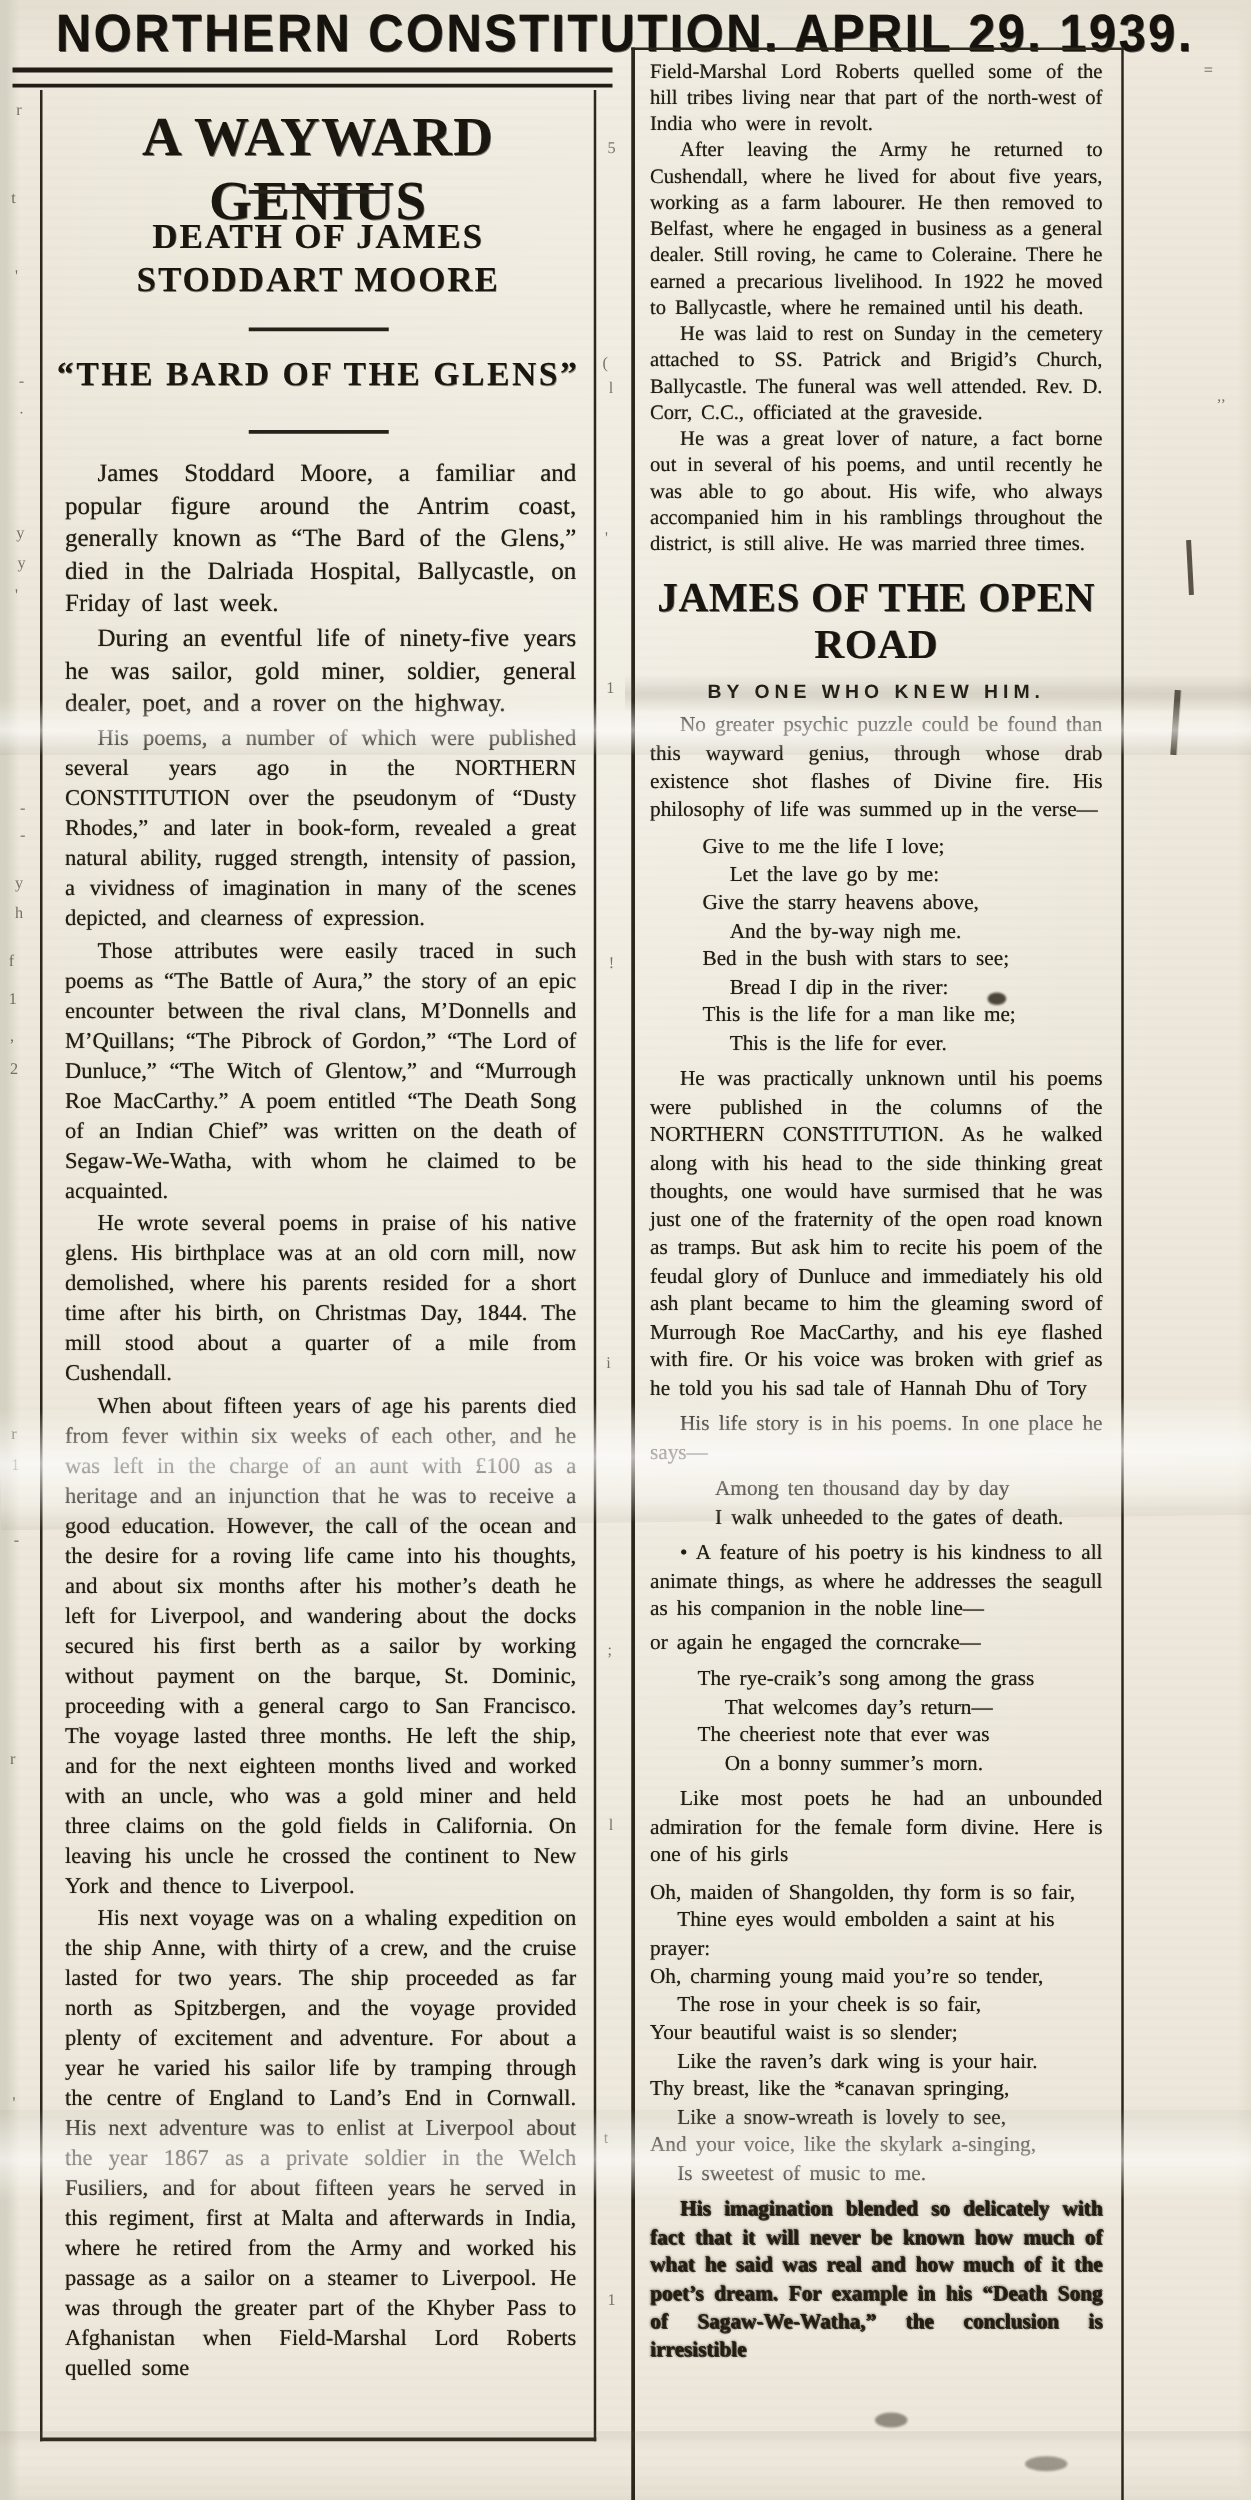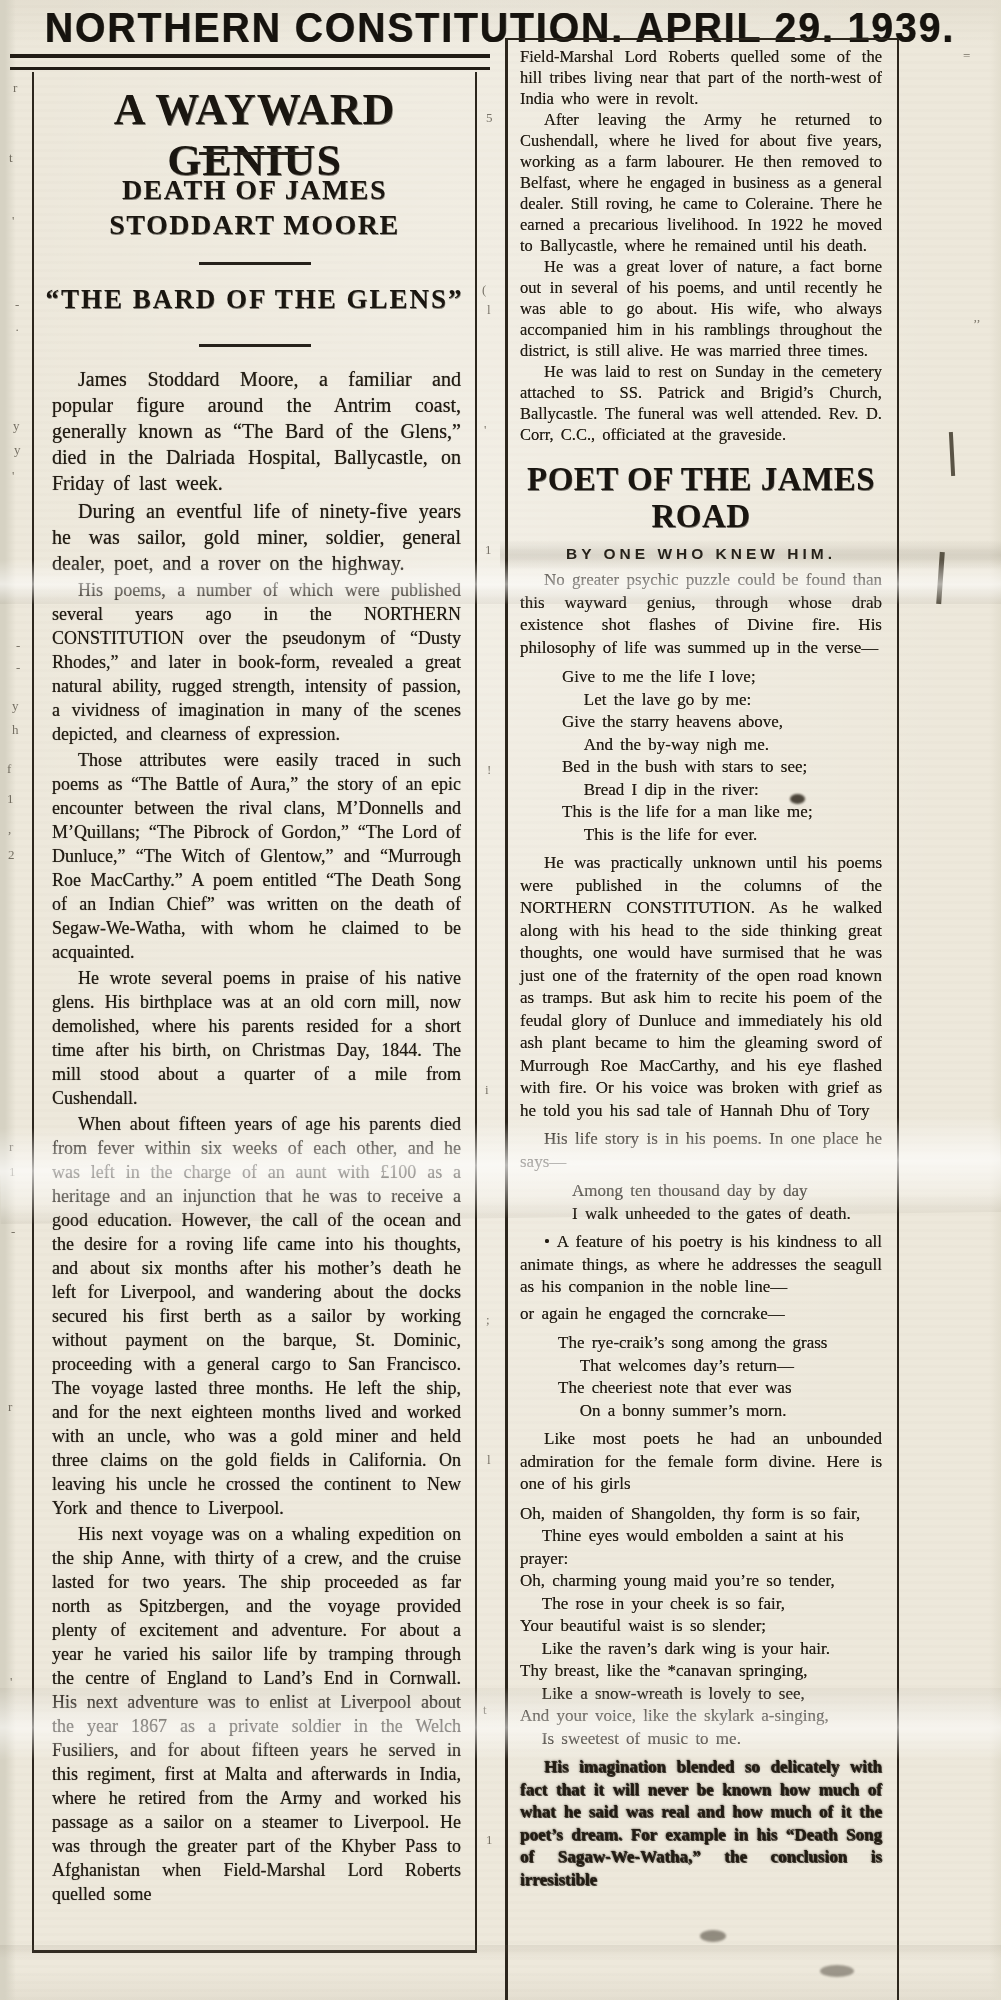--- a/index.html
+++ b/index.html
@@ -110,24 +110,24 @@
       <p class="para">He wrote several poems in praise of his native glens. His birthplace was at an old corn mill, now demolished, where his parents resided for a short time after his birth, on Christmas Day, 1844. The mill stood about a quarter of a mile from Cushendall.</p>
       <p class="para">When about fifteen years of age his parents died from fever within six weeks of each other, and he was left in the charge of an aunt with £100 as a heritage and an injunction that he was to receive a good education. However, the call of the ocean and the desire for a roving life came into his thoughts, and about six months after his mother’s death he left for Liverpool, and wandering about the docks secured his first berth as a sailor by working without payment on the barque, St. Dominic, proceeding with a general cargo to San Francisco. The voyage lasted three months. He left the ship, and for the next eighteen months lived and worked with an uncle, who was a gold miner and held three claims on the gold fields in California. On leaving his uncle he crossed the continent to New York and thence to Liverpool.</p>
       <p class="para">His next voyage was on a whaling expedition on the ship Anne, with thirty of a crew, and the cruise lasted for two years. The ship proceeded as far north as Spitzbergen, and the voyage provided plenty of excitement and adventure. For about a year he varied his sailor life by tramping through the centre of England to Land’s End in Cornwall. His next adventure was to enlist at Liverpool about the year 1867 as a private soldier in the Welch Fusiliers, and for about fifteen years he served in this regiment, first at Malta and afterwards in India, where he retired from the Army and worked his passage as a sailor on a steamer to Liverpool. He was through the greater part of the Khyber Pass to Afghanistan when Field-Marshal Lord Roberts quelled some</p>
     </div>
   </div>
 
   <div class="col-right">
     <div class="body-right-top">
       <p class="para noindent">Field-Marshal Lord Roberts quelled some of the hill tribes living near that part of the north-west of India who were in revolt.</p>
       <p class="para">After leaving the Army he returned to Cushendall, where he lived for about five years, working as a farm labourer. He then removed to Belfast, where he engaged in business as a general dealer. Still roving, he came to Coleraine. There he earned a precarious livelihood. In 1922 he moved to Ballycastle, where he remained until his death.</p>
+      <p class="para">He was laid to rest on Sunday in the cemetery attached to SS. Patrick and Brigid’s Church, Ballycastle. The funeral was well attended. Rev. D. Corr, C.C., officiated at the graveside.</p>
       <p class="para">He was a great lover of nature, a fact borne out in several of his poems, and until recently he was able to go about. His wife, who always accompanied him in his ramblings throughout the district, is still alive. He was married three times.</p>
-      <p class="para">He was laid to rest on Sunday in the cemetery attached to SS. Patrick and Brigid’s Church, Ballycastle. The funeral was well attended. Rev. D. Corr, C.C., officiated at the graveside.</p>
     </div>
-    <div class="section-heading">POET OF THE JAMES ROAD</div>
+    <div class="section-heading">JAMES OF THE OPEN ROAD</div>
     <div class="byline">BY ONE WHO KNEW HIM.</div>
     <div class="body-right-low">
       <p class="para">No greater psychic puzzle could be found than this wayward genius, through whose drab existence shot flashes of Divine fire. His philosophy of life was summed up in the verse—</p>
       <p class="poem ml42">Give to me the life I love;
 &nbsp;&nbsp;&nbsp;Let the lave go by me:
 Give the starry heavens above,
 &nbsp;&nbsp;&nbsp;And the by-way nigh me.
 Bed in the bush with stars to see;
 &nbsp;&nbsp;&nbsp;Bread I dip in the river:
 This is the life for a man like me;

